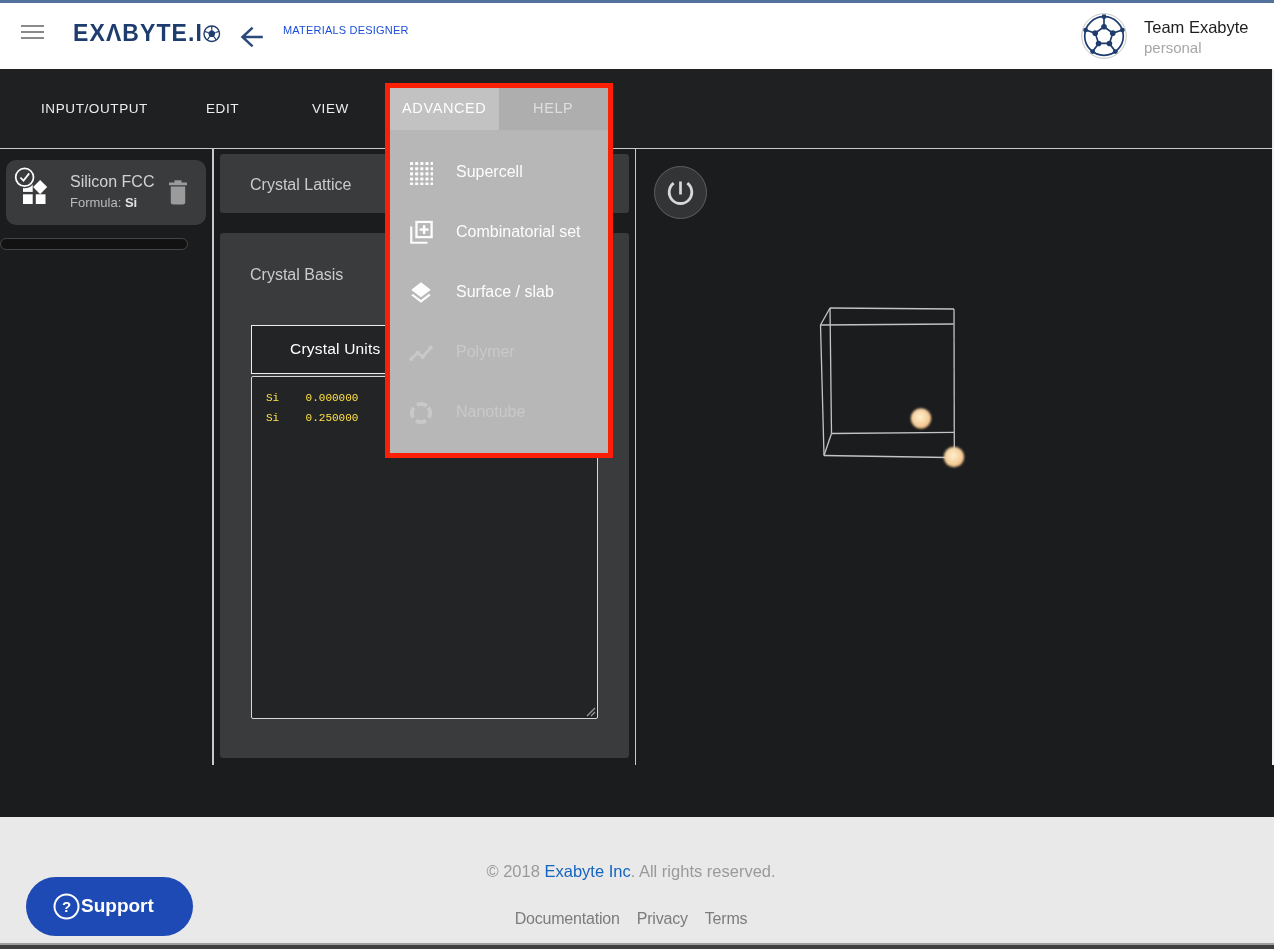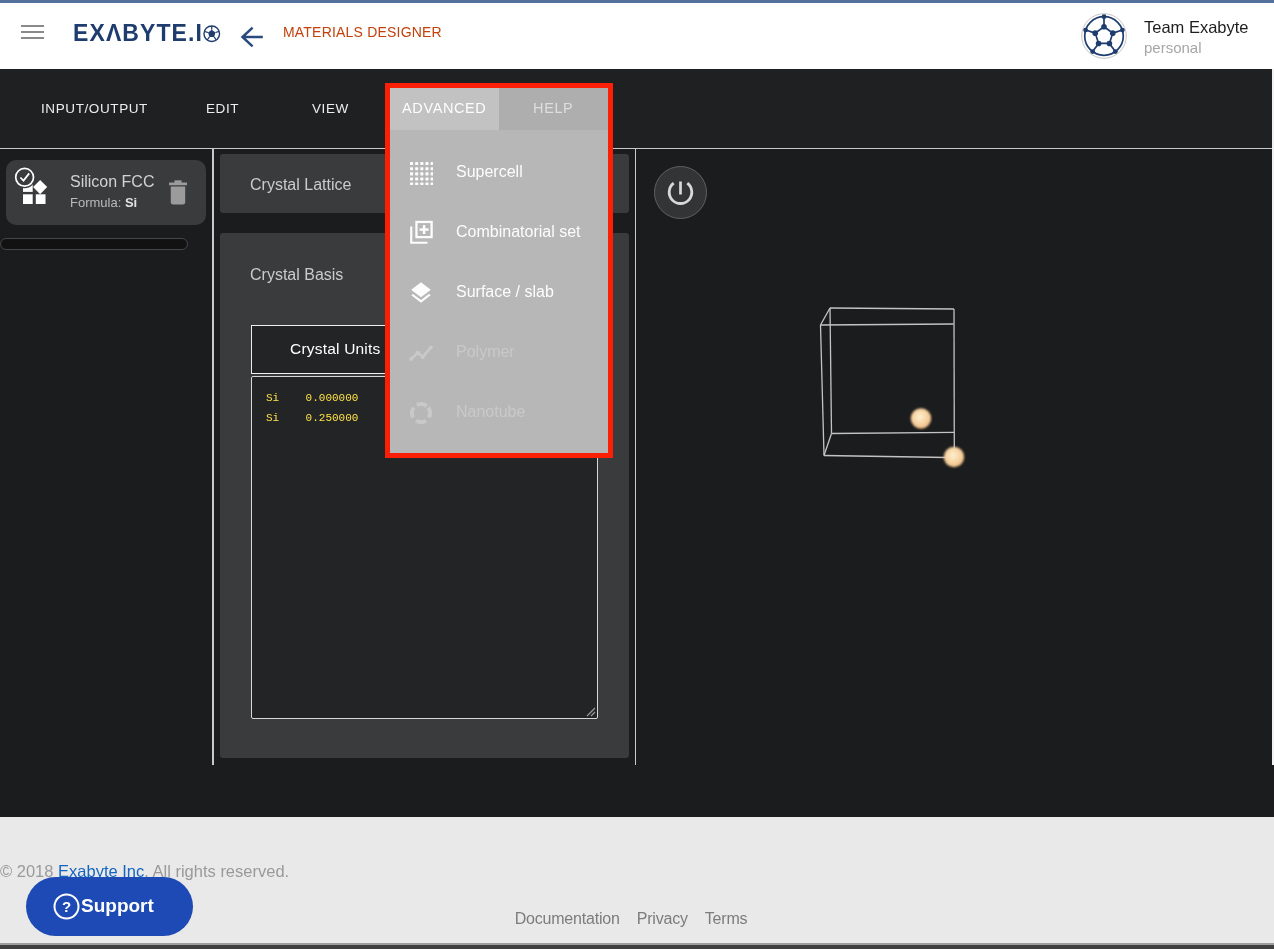--- a/index.html
+++ b/index.html
@@ -9,21 +9,21 @@
 
   
   #bluestrip { left:0; top:0; width:1274px; height:3px; background:#54719e; }
 
   
   #header { left:0; top:3px; width:1274px; height:66px; background:#ffffff; }
   #burger { left:21px; top:22px; width:23px; height:15px; }
   #burger div { height:2.4px; background:#8a8a8a; margin-bottom:3.6px; }
   #logo { left:73px; top:17px; font-size:23px; font-weight:bold; color:#1e3c6e; letter-spacing:1.1px; }
   #backarrow { left:238px; top:19.6px; }
-  #mdtitle { left:283px; top:21px; font-size:14px; color:#c2410c; letter-spacing:0.2px; font-weight:500;}
+  #mdtitle { left:283px; top:21px; font-size:11px; color:#1d4ed8; letter-spacing:0.2px; font-weight:500;}
   #avatar { left:1081px; top:10px; width:46px; height:46px; }
   #teamname { left:1144px; top:15px; font-size:16.5px; color:#1f1f1f; }
   #personal { left:1144px; top:36px; font-size:15px; color:#a6a6a6; }
 
   
   #menubar { left:0; top:69px; width:1274px; height:79px; background:#1f2021; }
   .mitem { position:absolute; top:0; height:79px; line-height:79px; font-size:13.5px; font-weight:500; color:#ededed; letter-spacing:0.6px; }
 
   
   #content { left:0; top:148px; width:1274px; height:669px; background:#1b1c1d; border-top:1.5px solid #c9c9c9; }
@@ -55,21 +55,21 @@
   #tabadv { left:0; top:0; width:108.5px; height:42px; background:#c2c2c2; color:#fdfdfd; font-size:14.5px; font-weight:500; letter-spacing:0.6px; text-align:center; line-height:41px; }
   #tabhelp { left:108.5px; top:0; width:109.5px; height:42px; background:#aeaeae; color:#dedede; font-size:14.5px; font-weight:500; letter-spacing:0.6px; text-align:center; line-height:41px; }
   .ditem { position:absolute; left:0; width:218px; height:48px; }
   .ditem .ic { position:absolute; left:18px; top:11px; width:26px; height:26px; }
   .ditem .lb { position:absolute; left:66px; top:14px; font-size:16px; color:#fdfdfd; }
   .ditem.dis .lb { color:#c9c9c9; }
 
   
   #darkgap { left:0; top:765px; width:1274px; height:52px; background:#1b1c1d; }
   #footer { left:0; top:817px; width:1274px; height:126px; background:#e9e9e9; }
-  #copy { width:1262px; top:45px; font-size:16.5px; color:#9a9a9a; }
+  #copy { width:1262px; top:45px; text-align:center; font-size:16.5px; color:#9a9a9a; }
   #copy b { color:#1565c0; font-weight:normal; }
   #links { width:1262px; top:93px; text-align:center; font-size:16px; color:#7c7c7c; }
   #links span { margin:0 8.5px; letter-spacing:-0.2px; }
   #bottomline { left:0; top:943px; width:1274px; height:1.5px; background:#9e9e9e; }
   #bottomdark { left:0; top:944.5px; width:1274px; height:4.5px; background:#404040; }
   #support { left:26px; top:877px; width:167px; height:59px; border-radius:30px; background:#1d4ab4; }
   #support .q { position:absolute; left:27px; top:16px; }
   #support .t { position:absolute; left:55px; top:18px; font-size:19px; font-weight:bold; color:#fff; }
 </style>
 </head>

